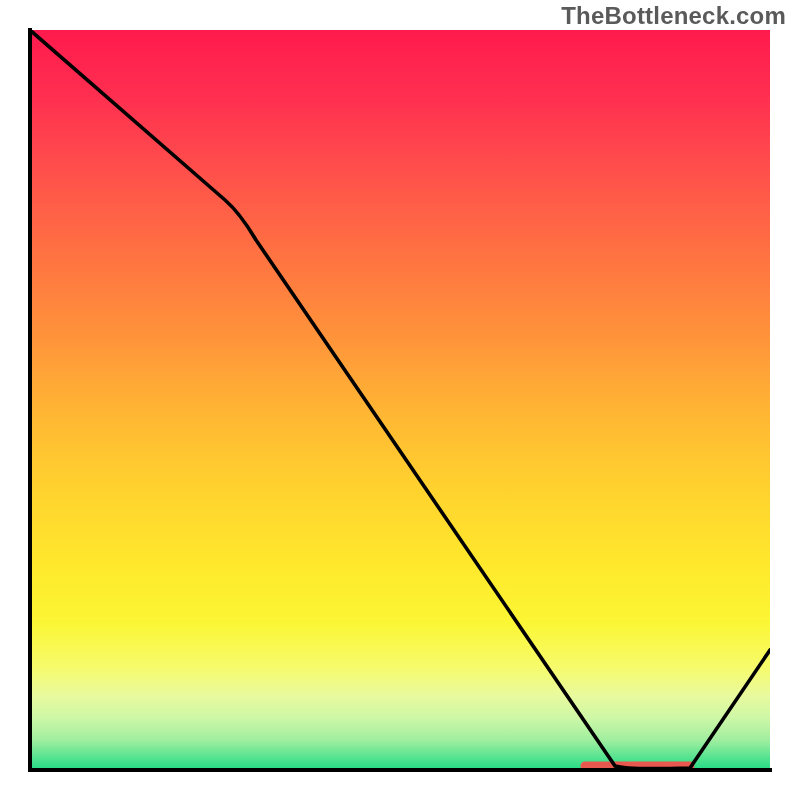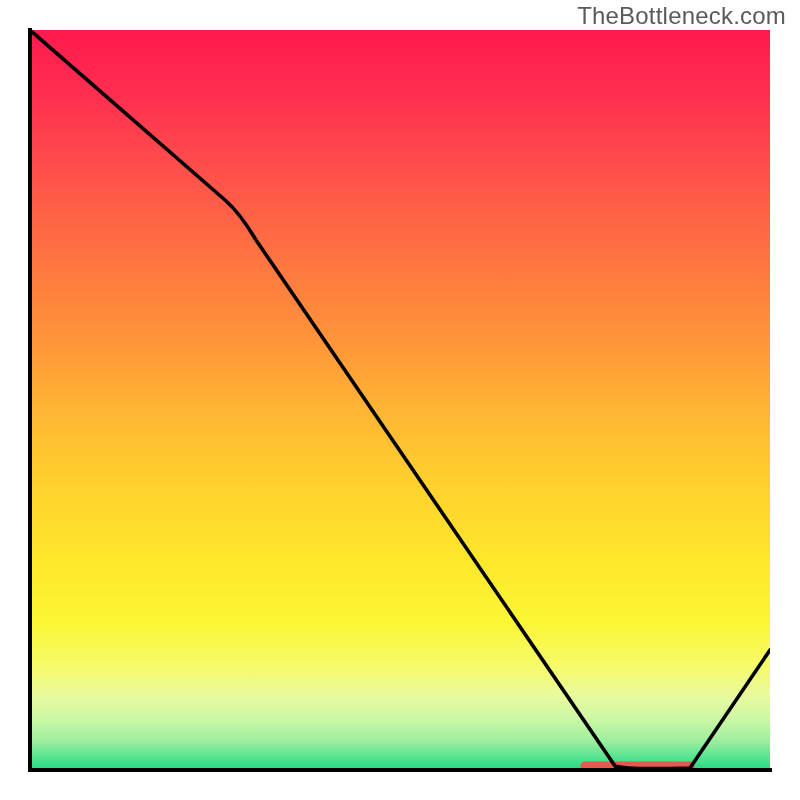--- a/index.html
+++ b/index.html
@@ -14,21 +14,21 @@
   .stage {
     position: relative;
     width: 800px;
     height: 800px;
   }
   .watermark {
     position: absolute;
     top: 2px;
     right: 14px;
     font-size: 24px;
-    font-weight: 400;
+    font-weight: 700;
     color: #5a5a5a;
     letter-spacing: 0.2px;
   }
   .plot-area {
     position: absolute;
     left: 30px;
     top: 30px;
     width: 740px;
     height: 740px;
     overflow: hidden;

